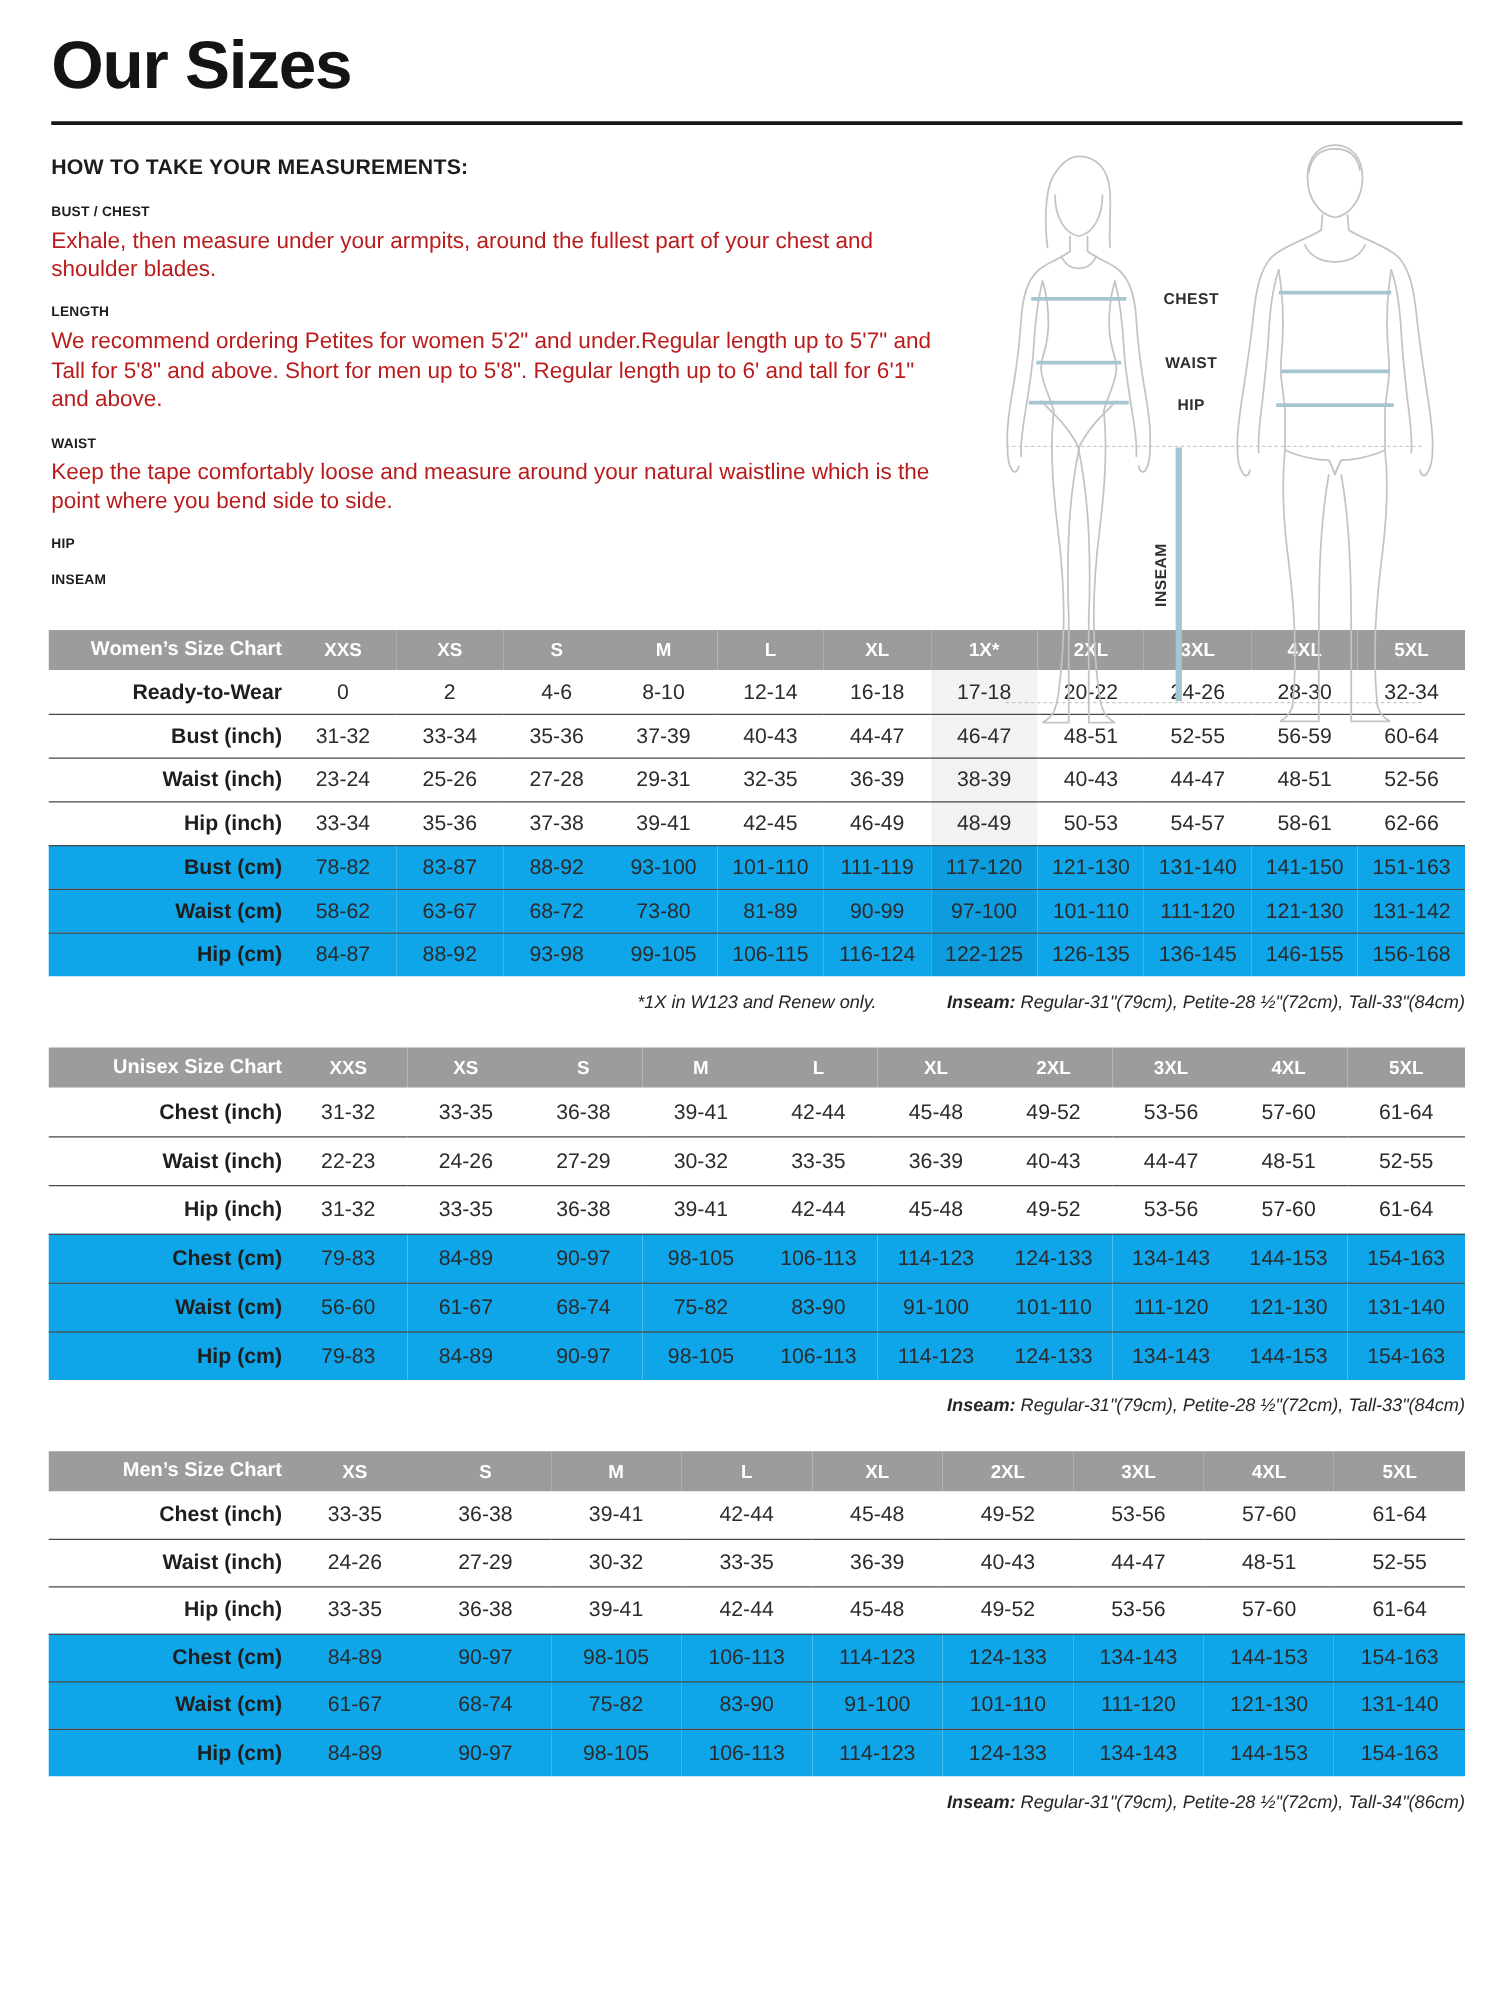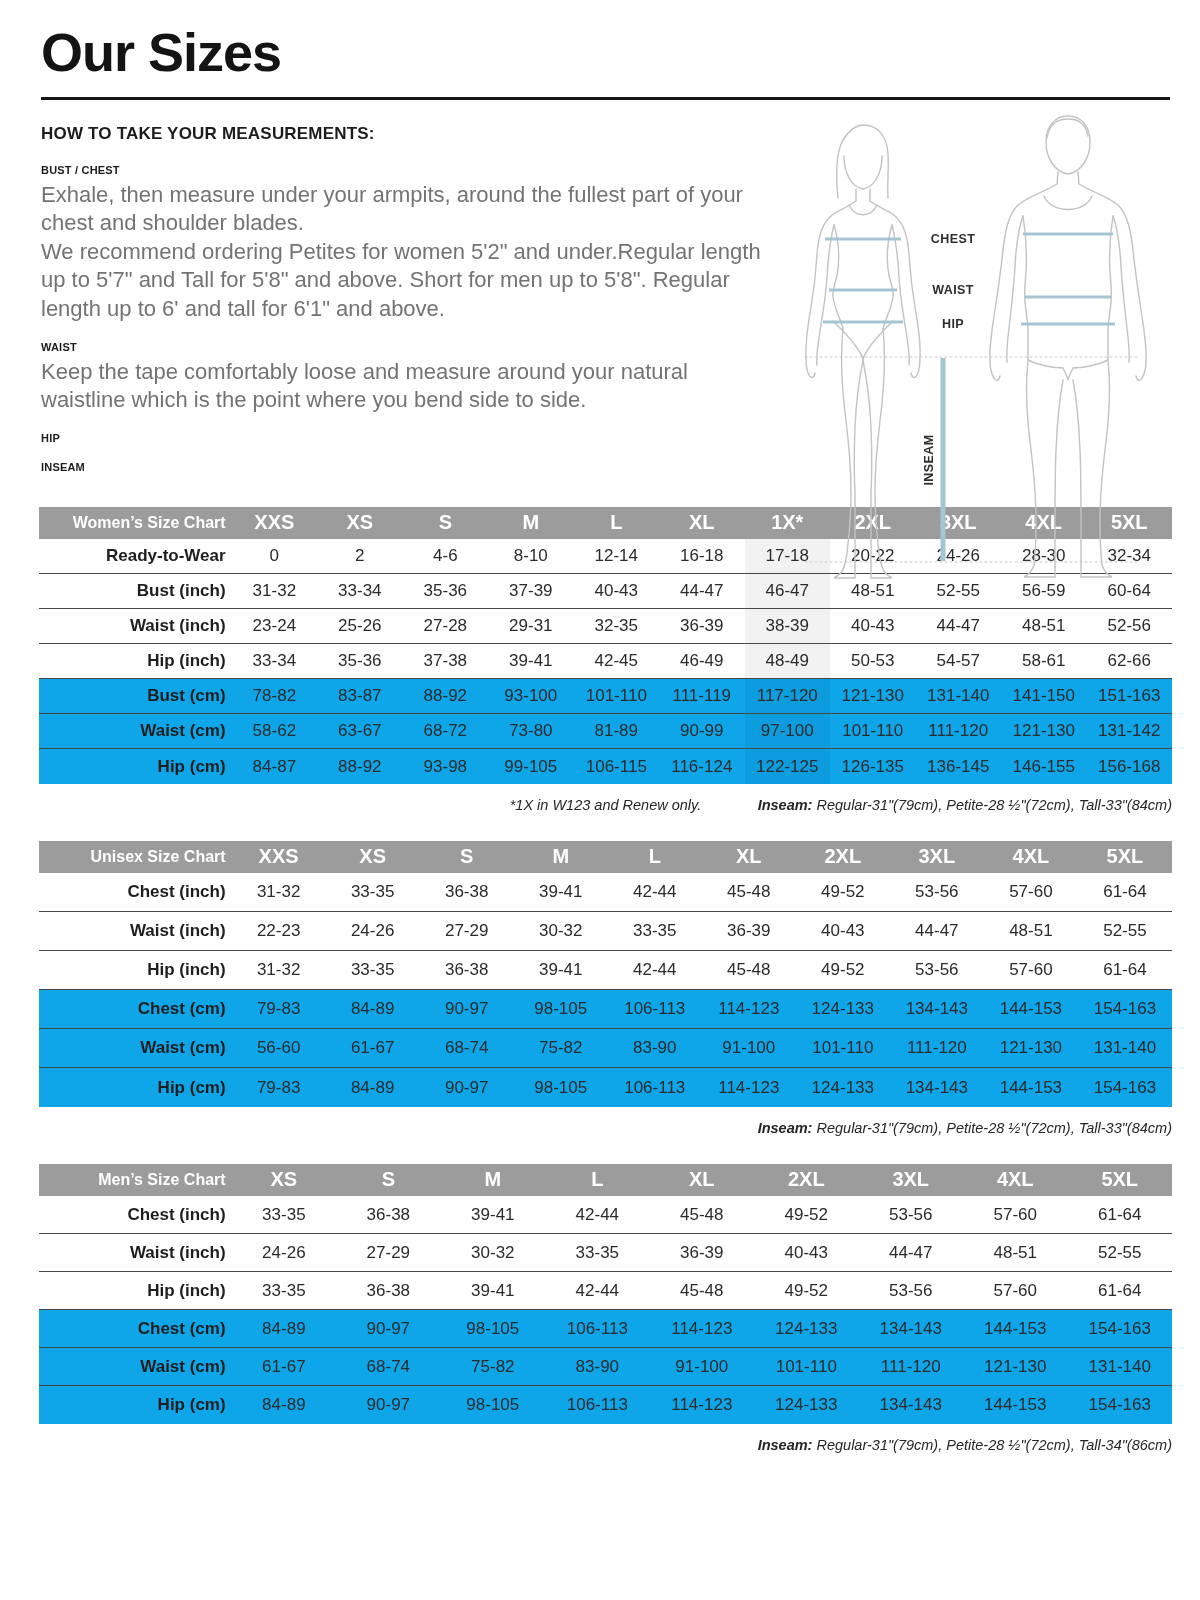--- a/index.html
+++ b/index.html
@@ -6,32 +6,32 @@
   body { margin:0; background:#ffffff; font-family:"Liberation Sans", sans-serif; color:#222; }
   .page { width:1200px; height:1600px; position:relative; overflow:hidden; background:#fff;padding-left:11px; }
 
   .title { margin:24px 30px 0; font-size:54px; line-height:1.05; font-weight:800; color:#141414; letter-spacing:-1px; }
   .rule  { margin:16px 30px 0; border:0; border-top:3px solid #161616; }
 
   .content { position:relative; margin:24px 30px 0; }
   .instructions { width:725px; }
   .inst-heading { font-size:17px; font-weight:700; color:#1c1c1c; margin:6px 0 20px; letter-spacing:.2px; }
   .section h3 { font-size:11px; font-weight:700; margin:17px 0 5px; color:#1c1c1c; letter-spacing:.2px; }
-  .section p  { font-size:22px; line-height:1.3; margin:0; color:#737373; }
+  .section p  { font-size:18px; line-height:1.3; margin:0; color:#b91c1c; }
 
   .diagram { position:absolute; left:785px; top:112px; }
   .diagram path, .diagram ellipse { fill:none; stroke:#c3c3c3; stroke-width:1.4; stroke-linecap:round; }
   .diagram .measure { stroke-width:3; stroke-linecap:butt; }
   .diagram .inseam-line { stroke-width:5; stroke-linecap:butt; }
   .diagram .dotted { stroke:#c9c9c9; stroke-width:1; stroke-dasharray:2,3; }
   .diagram text { font-family:"Liberation Sans", sans-serif; font-size:12.5px; font-weight:700; fill:#2e2e2e; letter-spacing:.4px; }
 
   .tables { margin:34px 28px 0; }
   table { width:100%; border-collapse:collapse; table-layout:fixed; }
-  thead th { background:#9c9c9c; color:#fff; height:32px; font-size:20px; font-weight:700; text-align:center; }
+  thead th { background:#9c9c9c; color:#fff; height:32px; font-size:15px; font-weight:700; text-align:center; }
   thead th.t-title { text-align:right; padding-right:6px; font-size:16px; }
   tbody th { text-align:right; padding-right:6px; font-weight:700; color:#1e1e1e; font-size:17px;margin-top:24px; }
   tbody td { text-align:center; color:#2b2b2b; font-size:17px; }
   table.w tbody th, table.w tbody td { height:35px; }
   table.u tbody th, table.u tbody td { height:39px; }
   table.m tbody th, table.m tbody td { height:38px; }
   tbody tr + tr th, tbody tr + tr td { border-top:1px solid #474747; }
   tbody tr.shaded { background:#0ea5e9; }
   tbody td.hl { background:rgba(0,0,0,0.05); }
 
@@ -50,20 +50,21 @@
 
   <div class="content">
     <div class="instructions">
       <div class="inst-heading">HOW TO TAKE YOUR MEASUREMENTS:</div>
 
       <div class="section">
         <h3>BUST / CHEST</h3>
         <p>Exhale, then measure under your armpits, around the fullest part of your chest and shoulder blades.</p>
       </div>
       <div class="section">
+        <h3>LENGTH</h3>
         <p>We recommend ordering Petites for women 5'2" and under.Regular length up to 5'7" and Tall for 5'8" and above. Short for men up to 5'8". Regular length up to 6' and tall for 6'1" and above.</p>
       </div>
       <div class="section">
         <h3>WAIST</h3>
         <p>Keep the tape comfortably loose and measure around your natural waistline which is the point where you bend side to side.</p>
       </div>
       <div class="section">
         <h3>HIP</h3>
       </div>
       <div class="section">

